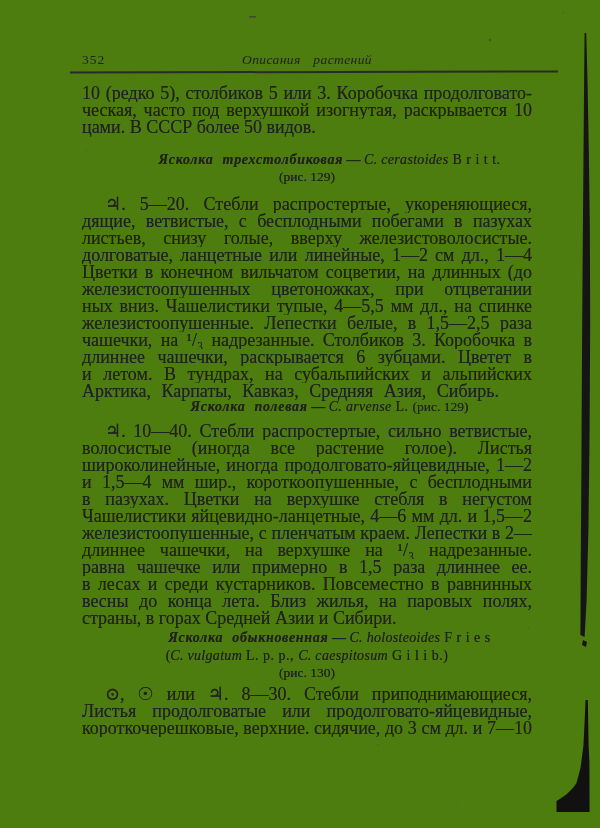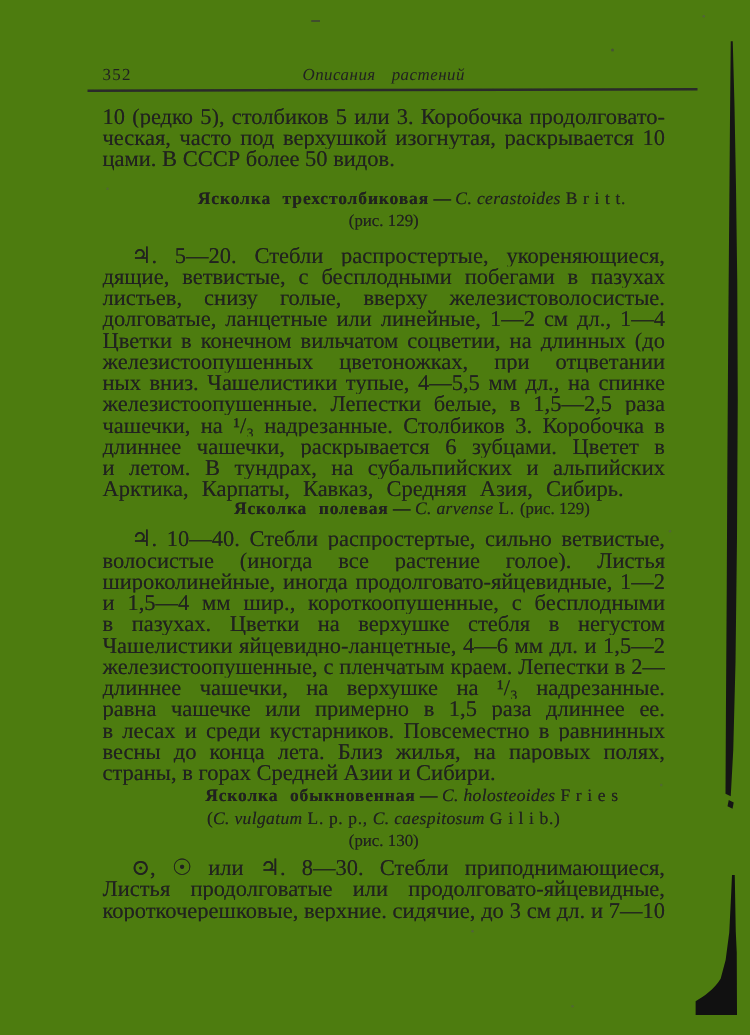--- a/index.html
+++ b/index.html
@@ -28,21 +28,21 @@
   .j { text-align: justify; overflow: hidden; }
   .j::after { content: ""; display: inline-block; width: 100%; height: 0; }
   .indent { text-indent: 23px; }
   .spread { word-spacing: 6px; }
   .heading {
     position: absolute; left: 82px; width: 450px;
     text-align: center; font-size: 14px; line-height: 17px;
     white-space: nowrap;
     text-shadow: 0 0 0.5px rgba(20,20,20,0.6);
   }
-  .h-ru { font-weight: bold; letter-spacing: 0.7px; word-spacing: 5px; margin-left: 45px; }
+  .h-ru { font-weight: bold; font-style: italic; letter-spacing: 0.7px; word-spacing: 5px; margin-left: 45px; }
   .h-sep { font-weight: bold; }
   .h-lat { font-style: italic; letter-spacing: 0.3px; }
   .h-auth { letter-spacing: 0.5px; margin-top: 24px; }
   .h-fig { font-size: 13.5px; }
   .artifact-svg { position: absolute; left: 0; top: 0; pointer-events: none; }
 </style>
 </head>
 <body>
 
 <div class="page">

